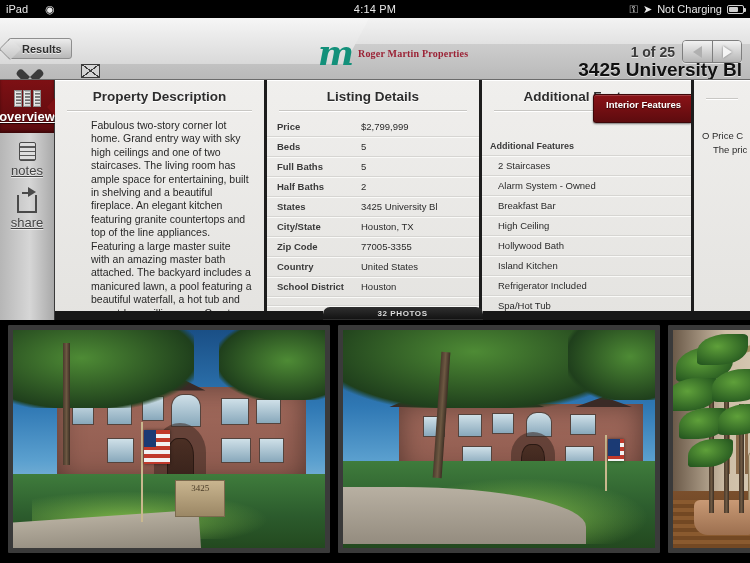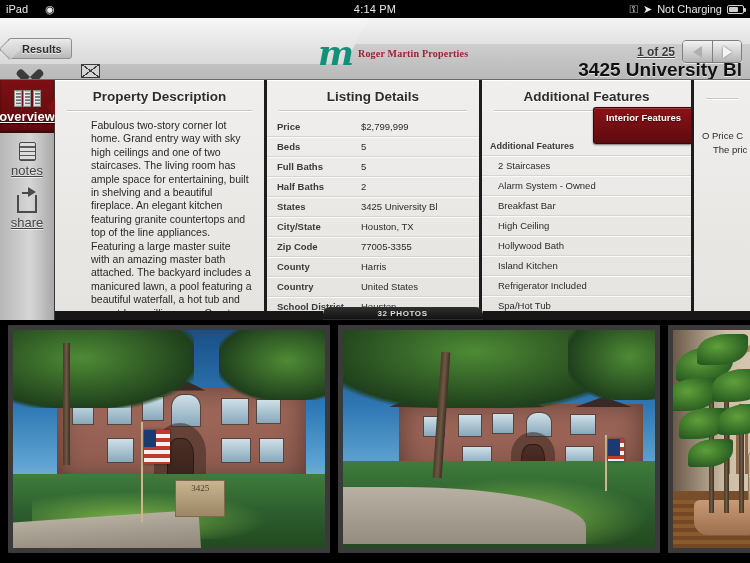--- a/index.html
+++ b/index.html
@@ -83,21 +83,21 @@
   .brand{
     position:absolute;left:318px;top:22px;display:flex;align-items:center;gap:6px;z-index:6;
   }
   .brand-m{
     font-family:"DejaVu Serif", serif;font-size:34px;font-weight:bold;color:#13907a;
     line-height:26px;font-style:italic;letter-spacing:-2px;
   }
   .brand-txt{font-family:"Liberation Serif", serif;font-size:10px;font-weight:bold;color:#9b2235;letter-spacing:.2px;}
 
   .pager{position:absolute;right:8px;top:22px;display:flex;align-items:center;gap:7px;z-index:6;}
-  .pager-label{font-size:12px;font-weight:bold;color:#3b3b3b;text-shadow:0 1px 0 rgba(255,255,255,.7);text-decoration:underline;}
+  .pager-label{font-size:14px;font-weight:bold;color:#3b3b3b;text-shadow:0 1px 0 rgba(255,255,255,.7);}
   .pager-btns{display:flex;border:1px solid #7e7e7e;border-radius:4px;overflow:hidden;box-shadow:0 1px 0 rgba(255,255,255,.6);}
   .pg{
     width:29px;height:21px;display:flex;align-items:center;justify-content:center;
     background:linear-gradient(to bottom,#f2f2f2,#b5b5b5);
   }
   .pg+.pg{border-left:1px solid #7e7e7e;}
   .tri{width:0;height:0;border-top:6px solid transparent;border-bottom:6px solid transparent;}
   .tri-l{border-right:9px solid #b0b0b0;}
   .tri-r{border-left:9px solid #f4f4f4;filter:drop-shadow(0 0 1px #777);}
   .title-wrap{position:absolute;right:8px;top:42px;text-align:right;z-index:6;}
@@ -175,24 +175,24 @@
 
   .dl-row{
     display:flex;font-size:9.5px;color:#2a2a2a;
     border-bottom:1px solid #d6d5d2;padding:4px 0 4px 10px;
     box-shadow:0 1px 0 #fafaf8;
   }
   .dl-k{width:84px;flex:0 0 84px;font-weight:bold;color:#3a3a3a;}
   .dl-v{flex:1;}
 
   .feat-badge{
-    position:absolute;right:0;top:27px;
+    position:absolute;right:0;top:14px;
     background:linear-gradient(to bottom,#8a1217,#5d0b0e);
     color:#fff;font-size:9.5px;font-weight:bold;
-    padding:4px 10px 20px 12px;border:1px solid #3d0709;border-right:none;
+    padding:4px 10px 12px 12px;border:1px solid #3d0709;border-right:none;
     border-radius:3px 0 0 3px;
     box-shadow:0 1px 2px rgba(0,0,0,.5), inset 0 1px 0 rgba(255,255,255,.18);
     text-shadow:0 1px 1px rgba(0,0,0,.6);
     z-index:3;
   }
   .feat-sub{
     font-size:9px;font-weight:bold;color:#3b3b3b;padding:24px 0 4px 8px;
     border-bottom:1px solid #d6d5d2;box-shadow:0 1px 0 #fafaf8;
   }
   .feat-row{
@@ -432,24 +432,20 @@
             <span class="dl-k">States</span>
             <span class="dl-v">3425 University Bl</span>
           </div>
         <div class="dl-row">
             <span class="dl-k">City/State</span>
             <span class="dl-v">Houston, TX</span>
           </div>
         <div class="dl-row">
             <span class="dl-k">Zip Code</span>
             <span class="dl-v">77005-3355</span>
-          </div>
-        <div class="dl-row">
-            <span class="dl-k">County</span>
-            <span class="dl-v">Harris</span>
           </div>
         <div class="dl-row">
             <span class="dl-k">Country</span>
             <span class="dl-v">United States</span>
           </div>
         <div class="dl-row">
             <span class="dl-k">School District</span>
             <span class="dl-v">Houston</span>
           </div>
         <div class="dl-row"></div>

